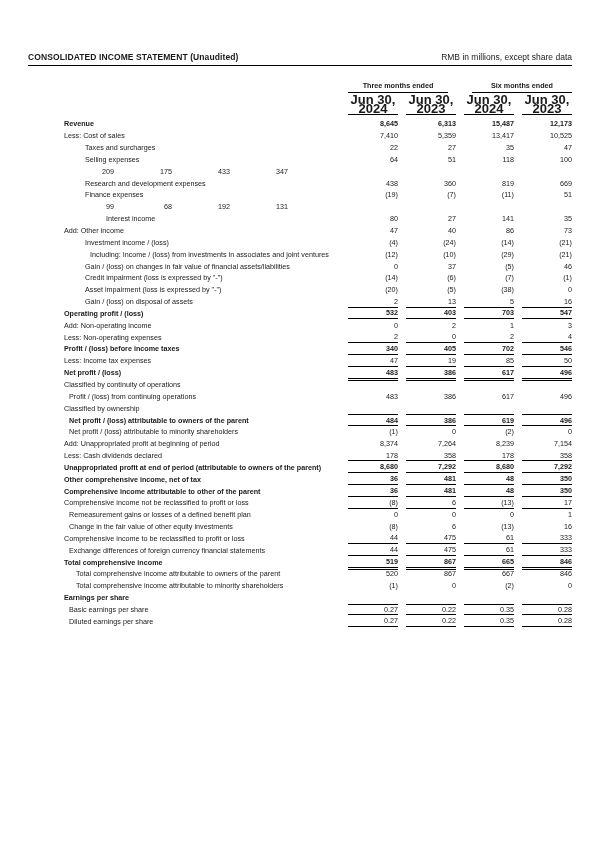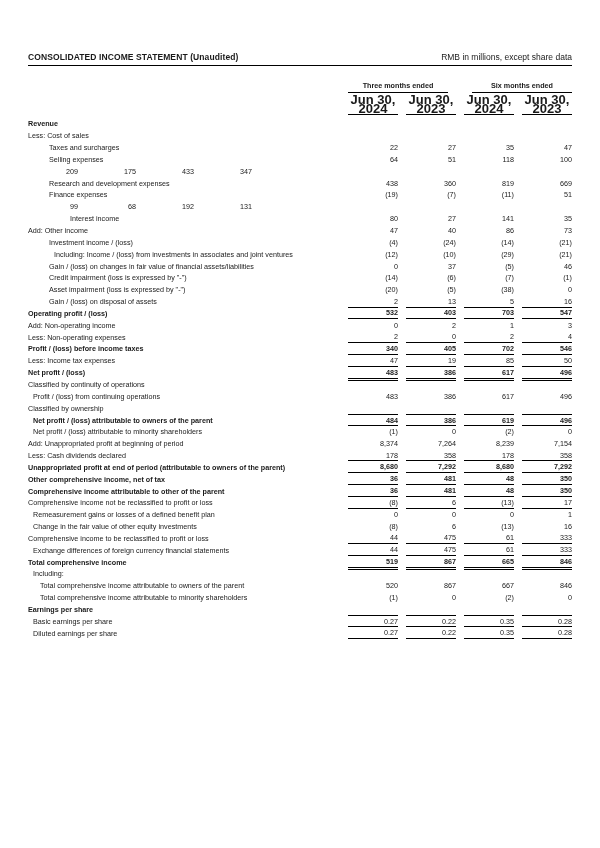--- a/index.html
+++ b/index.html
@@ -20,21 +20,21 @@
   .grow{display:flex;gap:24px;}
   .group{
     flex:1;text-align:center;font-weight:700;font-size:7.2px;
     border-bottom:1px solid #000;padding-bottom:1.5px;line-height:9px;
   }
   .drow{display:flex;gap:8px;margin-top:2px;}
   .dcell{
     width:50px;text-align:center;font-weight:700;font-size:13px;
     border-bottom:1.7px solid #000;padding-bottom:1.5px;line-height:9px;
   }
-  .tbody{margin-top:3px;}
+  .tbody{margin-top:3px;margin-left:36px;}
   .row{display:flex;align-items:stretch;height:11.85px;font-size:7.2px;}
   .row.bold{font-weight:700;}
   .lbl{flex:1;display:flex;align-items:center;white-space:nowrap;overflow:hidden;}
   .cells{display:flex;gap:8px;width:224px;flex:none;}
   .cell{
     width:50px;display:flex;align-items:center;justify-content:flex-end;
     position:relative;box-sizing:border-box;
   }
   .cell.r1{border-bottom:1px solid #000;}
   .cell.r2{border-bottom:1.7px solid #000;}
@@ -63,23 +63,35 @@
         <div class="dcell">Jun 30, 2024</div>
         <div class="dcell">Jun 30, 2023</div>
         <div class="dcell">Jun 30, 2024</div>
         <div class="dcell">Jun 30, 2023</div>
       </div>
   </div>
 
   <div class="tbody">
       <div class="row bold">
         <div class="lbl" style="padding-left: 0px;">Revenue</div>
+        <div class="cells">
+          <div class="cell">8,645</div>
+          <div class="cell">6,313</div>
+          <div class="cell">15,487</div>
+          <div class="cell">12,173</div>
+        </div>
       </div>
       <div class="row">
         <div class="lbl" style="padding-left: 0px;">Less: Cost of sales</div>
+        <div class="cells">
+          <div class="cell">7,410</div>
+          <div class="cell">5,359</div>
+          <div class="cell">13,417</div>
+          <div class="cell">10,525</div>
+        </div>
       </div>
       <div class="row">
         <div class="lbl" style="padding-left: 21px;">Taxes and surcharges</div>
         <div class="cells">
           <div class="cell">22</div>
           <div class="cell">27</div>
           <div class="cell">35</div>
           <div class="cell">47</div>
         </div>
       </div>
@@ -390,29 +402,20 @@
       <div class="row bold">
         <div class="lbl" style="padding-left: 0px;">Total comprehensive income</div>
         <div class="cells">
           <div class="cell rD">519</div>
           <div class="cell rD">867</div>
           <div class="cell rD">665</div>
           <div class="cell rD">846</div>
         </div>
       </div>
       <div class="row">
-        <div class="lbl" style="padding-left: 5px;">Including:</div>
-        <div class="cells">
-          <div class="cell"></div>
-          <div class="cell"></div>
-          <div class="cell"></div>
-          <div class="cell"></div>
-        </div>
-      </div>
-      <div class="row">
         <div class="lbl" style="padding-left: 12px;">Total comprehensive income attributable to owners of the parent</div>
         <div class="cells">
           <div class="cell">520</div>
           <div class="cell">867</div>
           <div class="cell">667</div>
           <div class="cell">846</div>
         </div>
       </div>
       <div class="row">
         <div class="lbl" style="padding-left: 12px;">Total comprehensive income attributable to minority shareholders</div>

